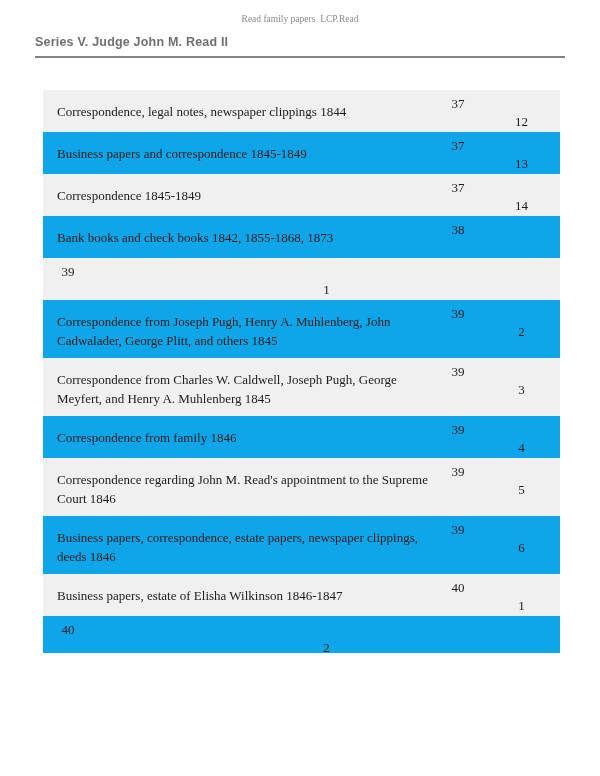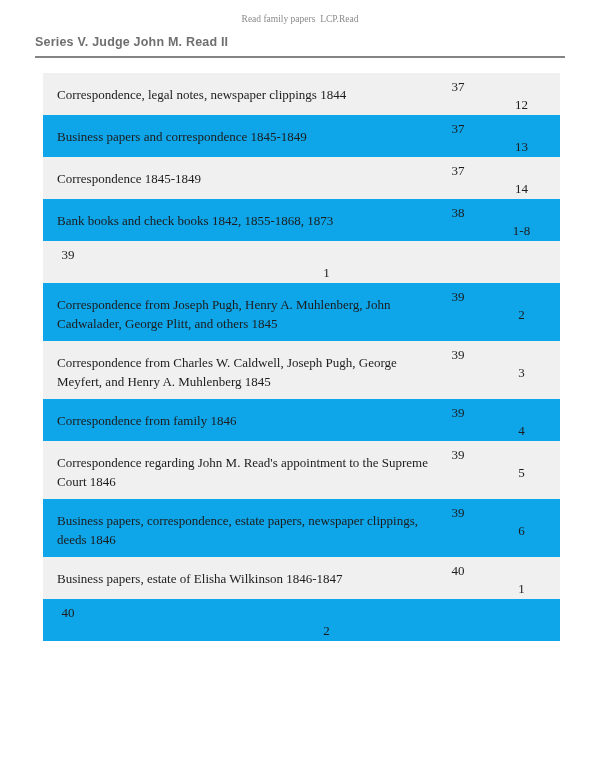--- a/index.html
+++ b/index.html
@@ -25,21 +25,21 @@
     padding-bottom: 7px;
   }
   .series-title {
     font-family: "Liberation Sans", sans-serif;
     font-weight: bold;
     font-size: 12.5px;
     letter-spacing: 0.2px;
     color: #6f6f6f;
   }
   .inventory-table {
-    margin: 15px 40px 0 43px;
+    margin: 32px 40px 0 43px;
   }
   .row {
     display: flex;
     min-height: 42px;
     background: #0ea5e9;
   }
   .row:nth-child(odd) {
     background: #f0f0f0;
   }
   .cell-title {
@@ -100,21 +100,20 @@
 
     <div class="row">
       <div class="cell-title">Correspondence 1845-1849</div>
       <div class="cell-box">37</div>
       <div class="cell-folder">14</div>
     </div>
 
     <div class="row">
       <div class="cell-title">Bank books and check books 1842, 1855-1868, 1873</div>
       <div class="cell-box">38</div>
-      <div class="cell-folder">1-8</div>
     </div>
 
     <div class="row">
       <div class="cell-box">39</div>
       <div class="cell-folder">1</div>
     </div>
 
     <div class="row">
       <div class="cell-title">Correspondence from Joseph Pugh, Henry A. Muhlenberg, John Cadwalader, George Plitt, and others 1845</div>
       <div class="cell-box">39</div>

